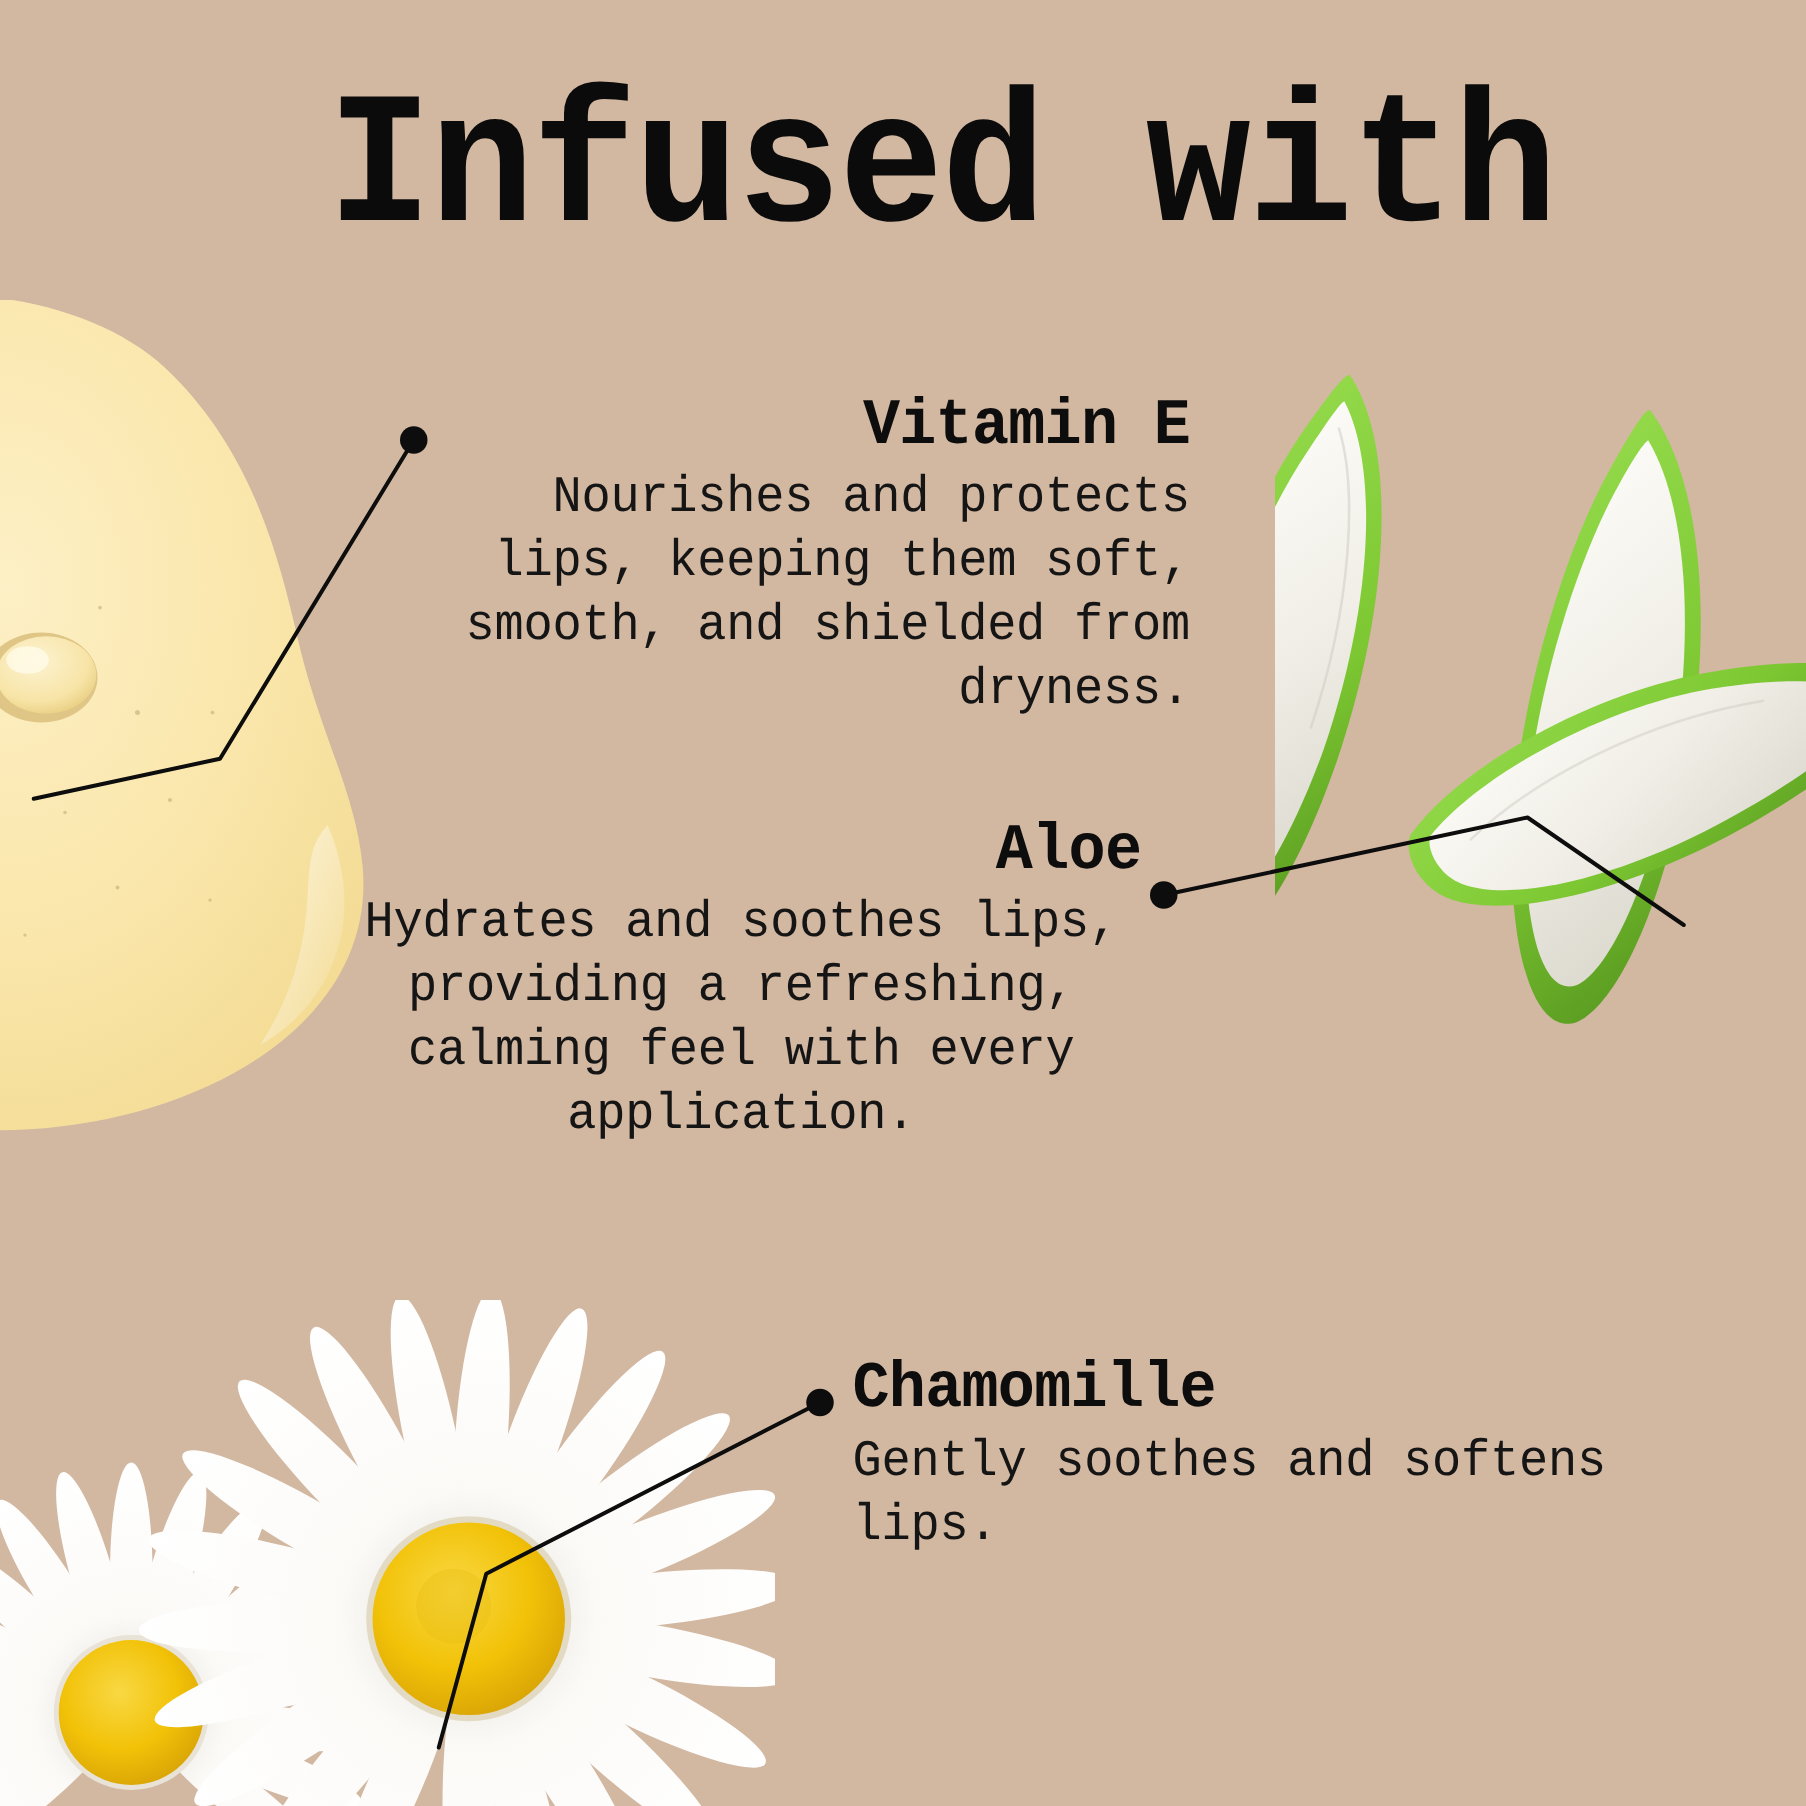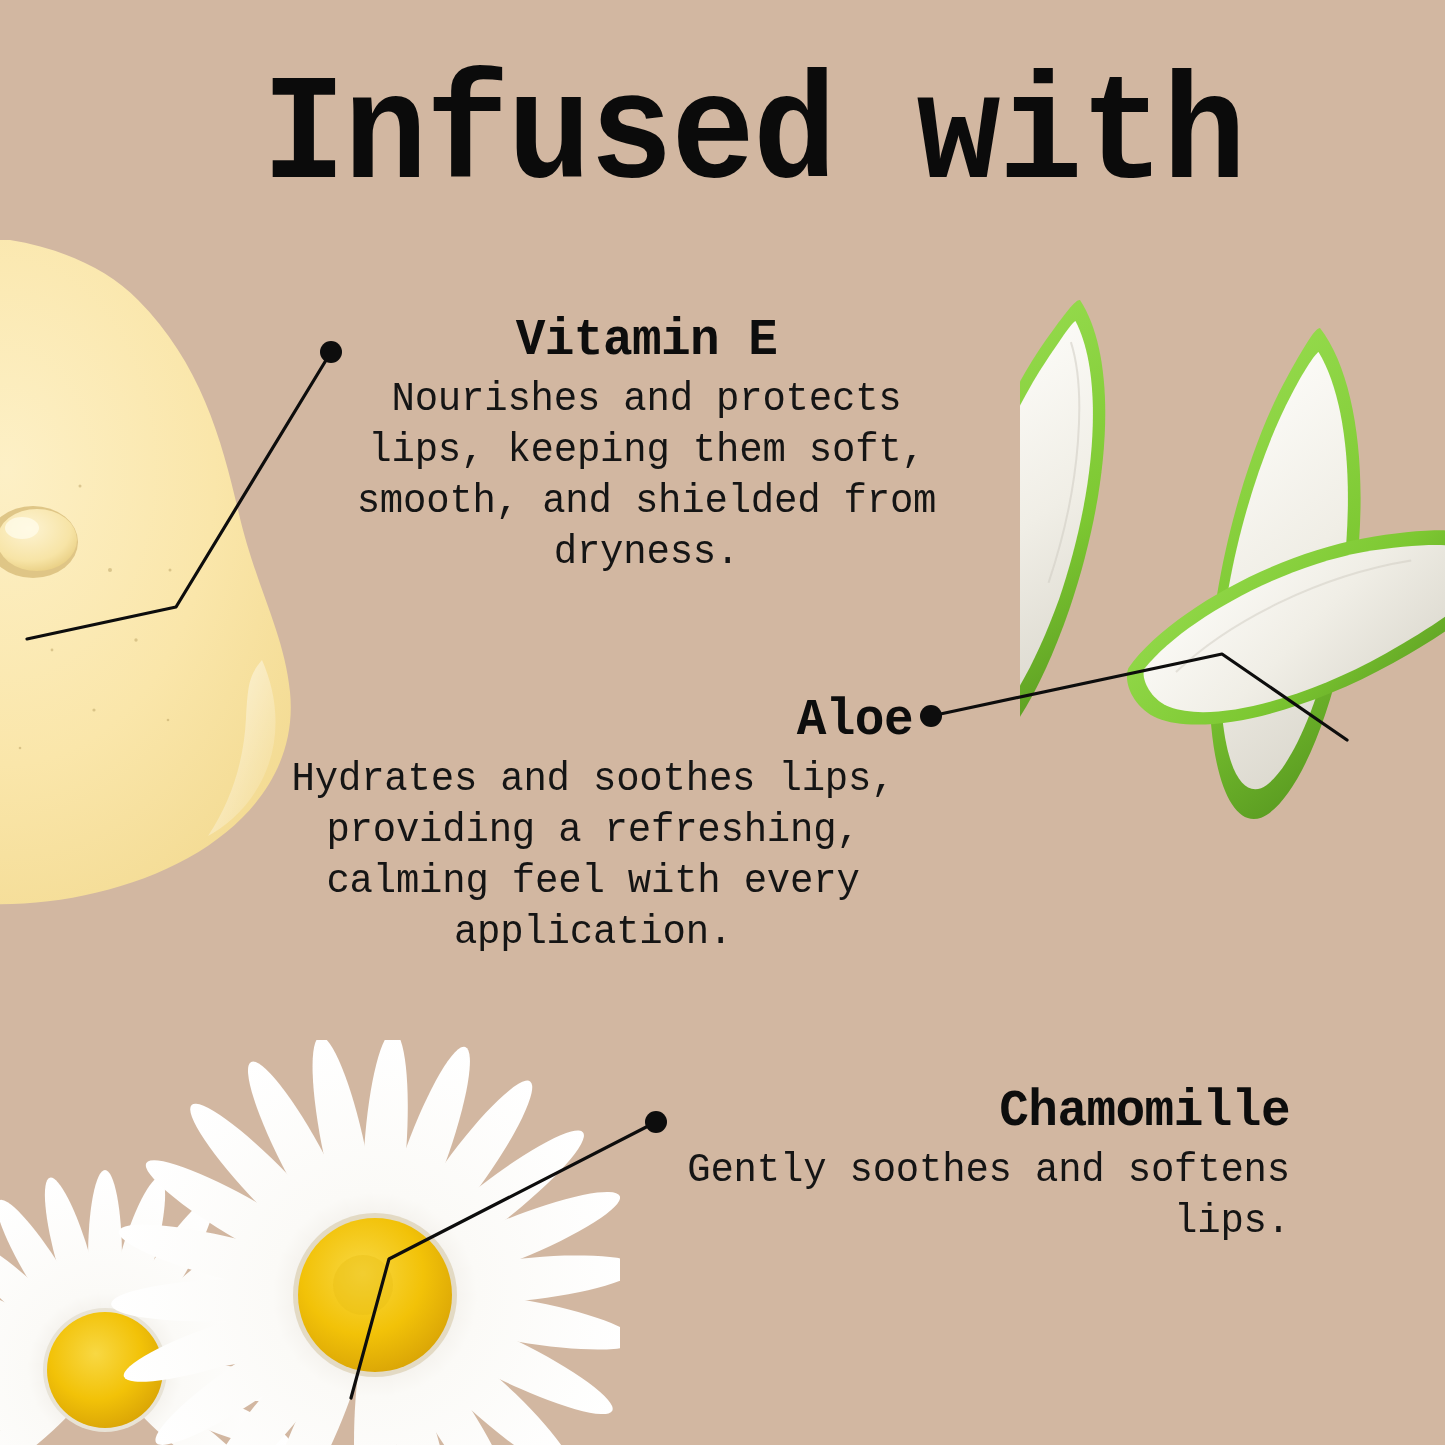--- a/index.html
+++ b/index.html
@@ -59,29 +59,29 @@
   .block p {
     margin: 0;
     font-weight: 400;
     font-size: 41px;
     line-height: 51px;
     letter-spacing: -0.2px;
     transform: scaleX(0.95);
     color: #151515;
   }
 
-  #blk-vitamin-e { left: 352px;  top: 312px;  width: 620px; text-align: center; }
+  #blk-vitamin-e { left: 363px;  top: 312px;  width: 620px; text-align: right; }
   #blk-vitamin-e h2 { transform-origin: left center; }
   #blk-vitamin-e p  { transform-origin: left center; }
 
-  #blk-aloe { left: 273px; top: 692px; width: 640px; text-align: right; }
+  #blk-aloe { left: 273px; top: 652px; width: 640px; text-align: right; }
   #blk-aloe h2 { transform-origin: right center; }
   #blk-aloe p  { text-align: center; transform-origin: center center; }
 
-  #blk-chamomille { left: 682px; top: 1083px; width: 640px; text-align: right; }
+  #blk-chamomille { left: 682px; top: 1083px; width: 640px; text-align: left; }
   #blk-chamomille h2 { transform-origin: left center; }
   #blk-chamomille p  { transform-origin: left center; }
 </style>
 </head>
 <body>
 
 <div id="canvas">
 
   <svg id="oil-art" class="art" viewBox="0 0 440 680" xmlns="http://www.w3.org/2000/svg">
     <defs>

